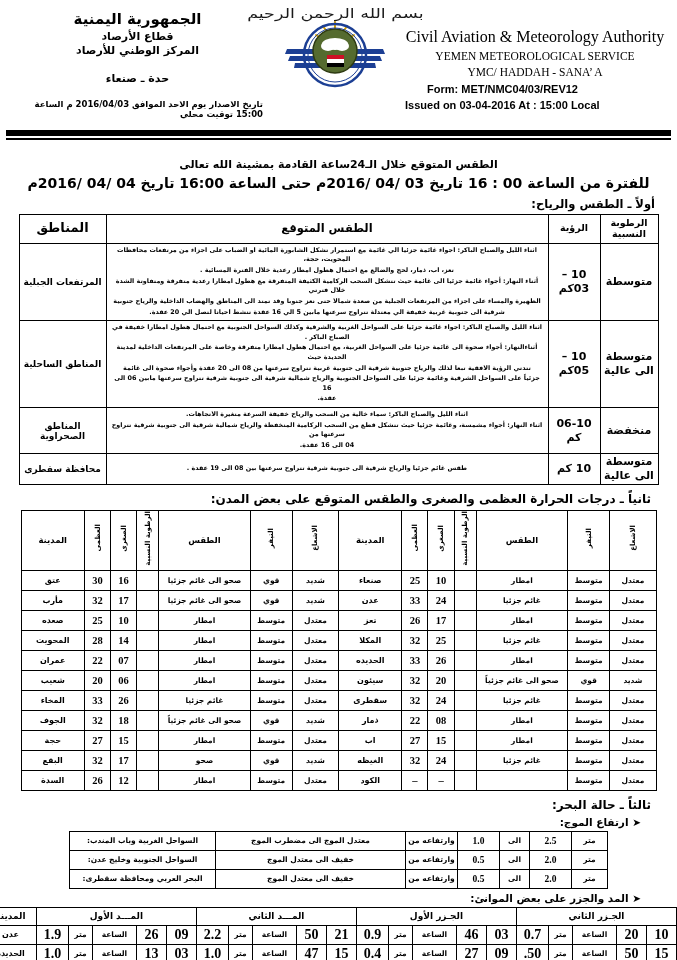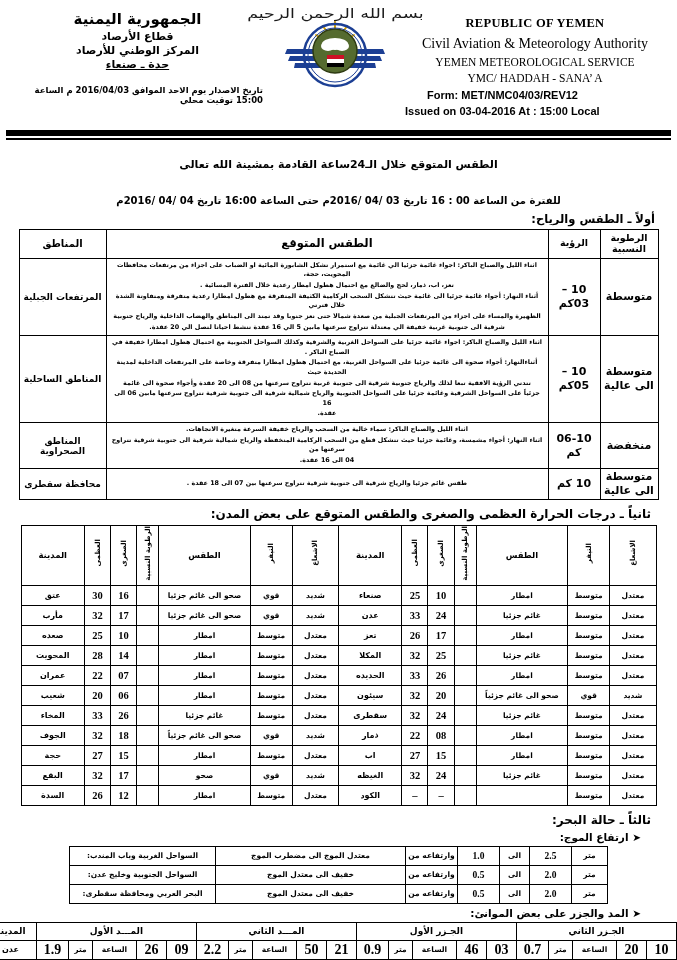--- a/index.html
+++ b/index.html
@@ -32,21 +32,21 @@
   }
   .hdr-ar .l1 {
     font-size: 15px; font-weight: bold; letter-spacing: 0px;
     margin-bottom: 2px;
   }
   .hdr-ar .l2, .hdr-ar .l3, .hdr-ar .l4 {
     font-size: 11px; font-weight: bold; margin-bottom: 1px;
   }
   .hdr-ar .l5 {
     font-size: 11px; font-weight: bold;
-    text-decoration: underline; margin-top: 1px;
+    margin-top: 15px;
   }
   .hdr-ar .issue {
     font-size: 8.5px; font-weight: bold; margin-top: 14px;
     text-align: right; direction: rtl; padding-right: 2px;
   }
   .hdr-logo {
     width: 140px; position: relative; padding-top: 0px;
     display: flex; flex-direction: column; align-items: center;
   }
   .bism {
@@ -54,21 +54,21 @@
     color: #1a1a1a; margin-bottom: 0px; letter-spacing: -1px;
     transform: scaleX(1.35);
   }
   .logo-emblem { margin-top: -2px; }
   .hdr-en {
     width: 260px; text-align: center; direction: ltr;
     font-family: "Liberation Serif", "DejaVu Serif", serif;
     padding-top: 10px;
   }
   .hdr-en .e1 { font-size: 12.5px; font-weight: bold; margin-bottom: 5px; letter-spacing: .3px;}
-  .hdr-en .e2 { font-size: 14px; margin-bottom: 4px; }
+  .hdr-en .e2 { font-size: 16px; margin-bottom: 4px; margin-top: 12px; }
   .hdr-en .e3 { font-size: 11.5px; margin-bottom: 4px; }
   .hdr-en .e4 { font-size: 11.5px; margin-bottom: 5px; }
   .hdr-en .e5 { font-size: 11px; font-weight: bold;
      font-family:"Liberation Sans", sans-serif; margin-bottom: 4px; text-align:left; padding-left:22px;}
   .hdr-en .e6 { font-size: 11px; font-weight: bold;
      font-family:"Liberation Sans", sans-serif; text-align:left; padding-left:0px;}
 
   .rule-thick {
     height: 6px; background: #000; margin: 2px 6px 0 6px;
   }
@@ -77,22 +77,22 @@
   }
 
   
   .title-main {
     text-align: center; direction: rtl;
     font-size: 11px; font-weight: bold;
     margin-top: 18px;
   }
   .title-sub {
     text-align: center; direction: rtl;
-    font-size: 10px; font-weight: bold;
-    margin-top: 24px;
+    font-size: 14px; font-weight: bold;
+    margin-top: 4px;
   }
   .sec-label {
     direction: rtl; text-align: right;
     font-size: 11.5px; font-weight: bold;
     margin: 6px 22px 3px 0;
   }
   .sec-label-c {
     direction: rtl; text-align: right;
     font-size: 12px; font-weight: bold;
     margin: 7px 26px 4px 0;
@@ -123,21 +123,21 @@
   .tbl-weather td.desc {
     font-size: 6.4px; text-align: center; padding: 2px 3px;
     line-height: 1.5; font-weight: bold;
   }
   .tbl-weather td.desc p { margin: 0 0 1px 0; }
   .tbl-weather td.vis, .tbl-weather td.hum {
     font-size: 11px; text-align: center; font-weight: bold;
     line-height: 1.25;
   }
   .tbl-weather th.h-weather { font-size: 11.5px; }
-  .tbl-weather th.h-region { font-size: 10px; }
+  .tbl-weather th.h-region { font-size: 13px; }
 
   
   .tbl-temp {
     width: 636px; margin: 3px auto 0 auto; table-layout: fixed;
   }
   .tbl-temp td, .tbl-temp th {
     border: 1px solid #000; text-align: center;
   }
   .tbl-temp thead th { height: 46px; padding: 0; }
   .vhead {
@@ -223,21 +223,20 @@
         <rect x="44" y="40" width="17" height="4" fill="#ffffff"></rect>
         <rect x="44" y="44" width="17" height="4" fill="#000000"></rect>
 
         <circle cx="52" cy="36" r="31" fill="none" stroke="#1c3f94" stroke-width="2.5"></circle>
         <circle cx="52" cy="36" r="27" fill="none" stroke="#1c3f94" stroke-width="1"></circle>
       </svg>
     </div>
   </div>
 
   <div class="hdr-en">
-    <div class="e1">REPUBLIC OF YEMEN</div>
     <div class="e2">Civil Aviation &amp; Meteorology Authority</div>
     <div class="e3">YEMEN METEOROLOGICAL SERVICE</div>
     <div class="e4">YMC/ HADDAH - SANA’ A</div>
     <div class="e5">Form: MET/NMC04/03/REV12</div>
     <div class="e6">Issued on  03-04-2016  At : 15:00  Local</div>
   </div>
 </div>
 
 <div class="rule-thick"></div>
 <div class="rule-thin"></div>
@@ -294,21 +293,21 @@
         <p>اثناء الليل والصباح الباكر: سماء خالية من السحب والرياح خفيفة السرعة متغيرة الاتجاهات.</p>
         <p>اثناء النهار: أجواء مشمسة، وغائمة جزئيا حيث تتشكل قطع من السحب الركامية المنخفظة والرياح  شمالية شرقية الى  جنوبية شرقية تتراوح سرعتها من</p>
         <p>04 الى 16 عقدة.</p>
       </td>
       <td class="region">المناطق الصحراوية</td>
     </tr>
     <tr>
       <td class="hum">متوسطة الى عالية</td>
       <td class="vis">10 كم</td>
       <td class="desc">
-        <p>طقس غائم جزئيا والرياح شرقية  الى جنوبية شرقية  تتراوح سرعتها بين 07 الى  18 عقدة .</p>
+        <p>طقس غائم جزئيا والرياح شرقية  الى جنوبية شرقية  تتراوح سرعتها بين 08 الى  19 عقدة .</p>
       </td>
       <td class="region">محافظة سقطرى</td>
     </tr>
   </tbody>
 </table>
 
 <div class="sec-label-c">ثانياً ـ درجات الحرارة العظمى والصغرى والطقس المتوقع على بعض المدن:</div>
 
 <table class="tbl-temp">
   <colgroup>

